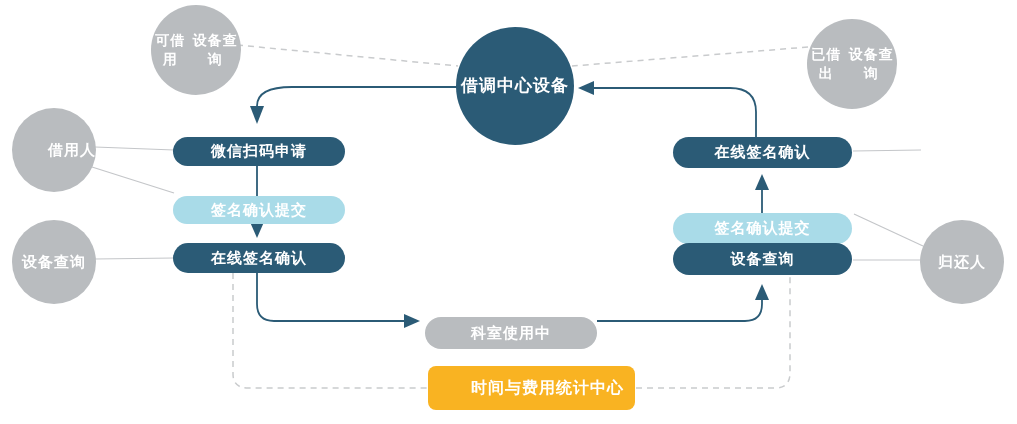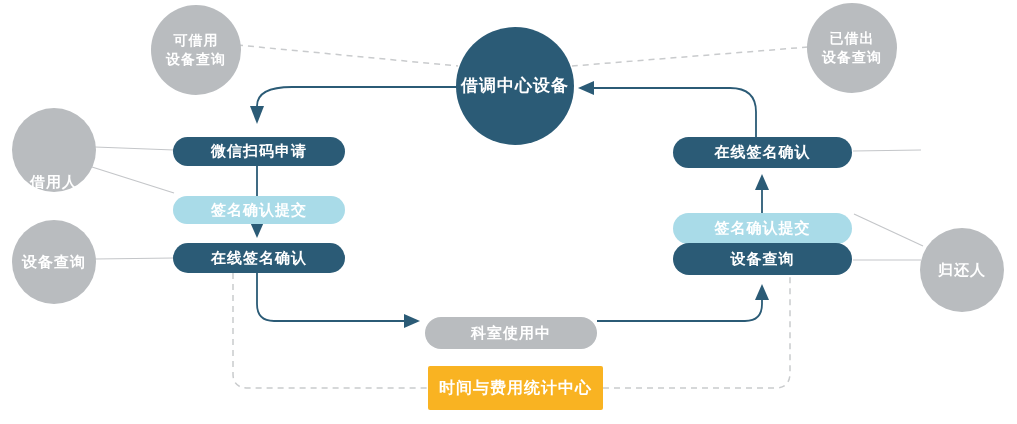--- a/index.html
+++ b/index.html
@@ -7,45 +7,45 @@
     position:relative; width:1017px; height:424px; background:#ffffff;
     font-family:"Liberation Sans","DejaVu Sans",sans-serif; overflow:hidden;
   }
   svg.connectors { position:absolute; left:0; top:0; width:1017px; height:424px; }
   .flow { stroke:var(--dark-teal,#2b5b76); stroke-width:1.8; fill:none; }
   .ah   { fill:var(--dark-teal,#2b5b76); stroke:none; }
   .thin { stroke:var(--line-gray,#c4c6c9); stroke-width:1.2; fill:none; }
   .dash { stroke:var(--dash-gray,#c9cbcd); stroke-width:1.5; fill:none; stroke-dasharray:6 5; }
 
   .node {
-    position:absolute; display:flex; flex-direction:column;
+    position:absolute; display:flex; 
     align-items:center; justify-content:center; text-align:center;
     color:#ffffff; font-weight:700; line-height:1.35; letter-spacing:1px;
   }
   .circle { border-radius:50%; }
   .c-dark  { background:var(--dark-teal,#2b5b76); }
   .c-gray  { background:var(--gray,#b9bcbf); }
   .pill-dark   { background:var(--dark-teal,#2b5b76); border-radius:999px; }
   .pill-light  { background:var(--light-blue,#a9dbe8); border-radius:999px;margin-top:16px; }
   .pill-gray   { background:var(--gray,#b9bcbf); border-radius:999px; }
-  .pill-orange { background:var(--orange,#f9b322); border-radius:2px; }
+  .pill-orange { background:var(--orange,#f9b322); border-radius:8px;padding-left:32px; }
 
   .fs14 { font-size:14px; }
   .fs15 { font-size:15px; }
   .fs16 { font-size:16px; }
   .fs17 { font-size:17px; }
 
   
   .n-center   { left:456px; top:27px;  width:118px; height:118px; }
   .n-q-avail  { left:151px; top:5px;   width:90px;  height:90px; }
-  .n-q-lent   { left:807px; top:3px;   width:90px;  height:90px; }
+  .n-q-lent   { left:807px; top:19px;   width:90px;  height:90px; }
   .n-borrower { left:12px;  top:108px; width:84px;  height:84px;justify-content:flex-end; }
   .n-admin    { left:12px;  top:220px; width:84px;  height:84px; }
   .n-receiver { left:920px; top:108px; width:84px;  height:84px; }
-  .n-returner { left:920px; top:228px; width:84px;  height:84px; }
+  .n-returner { left:920px; top:220px; width:84px;  height:84px; }
 
   .p-wechat   { left:173px; top:137px; width:172px; height:29px; }
   .p-sign-l   { left:173px; top:180px; width:172px; height:28px; }
   .p-online-l { left:173px; top:243px; width:172px; height:30px; }
   .p-online-r { left:673px; top:137px; width:179px; height:31px; }
   .p-sign-r   { left:673px; top:197px; width:179px; height:31px; }
   .p-return   { left:673px; top:243px; width:179px; height:32px; }
   .p-inuse    { left:425px; top:317px; width:172px; height:32px; }
   .p-stats    { left:428px; top:366px; width:175px; height:44px; }
 </style>

